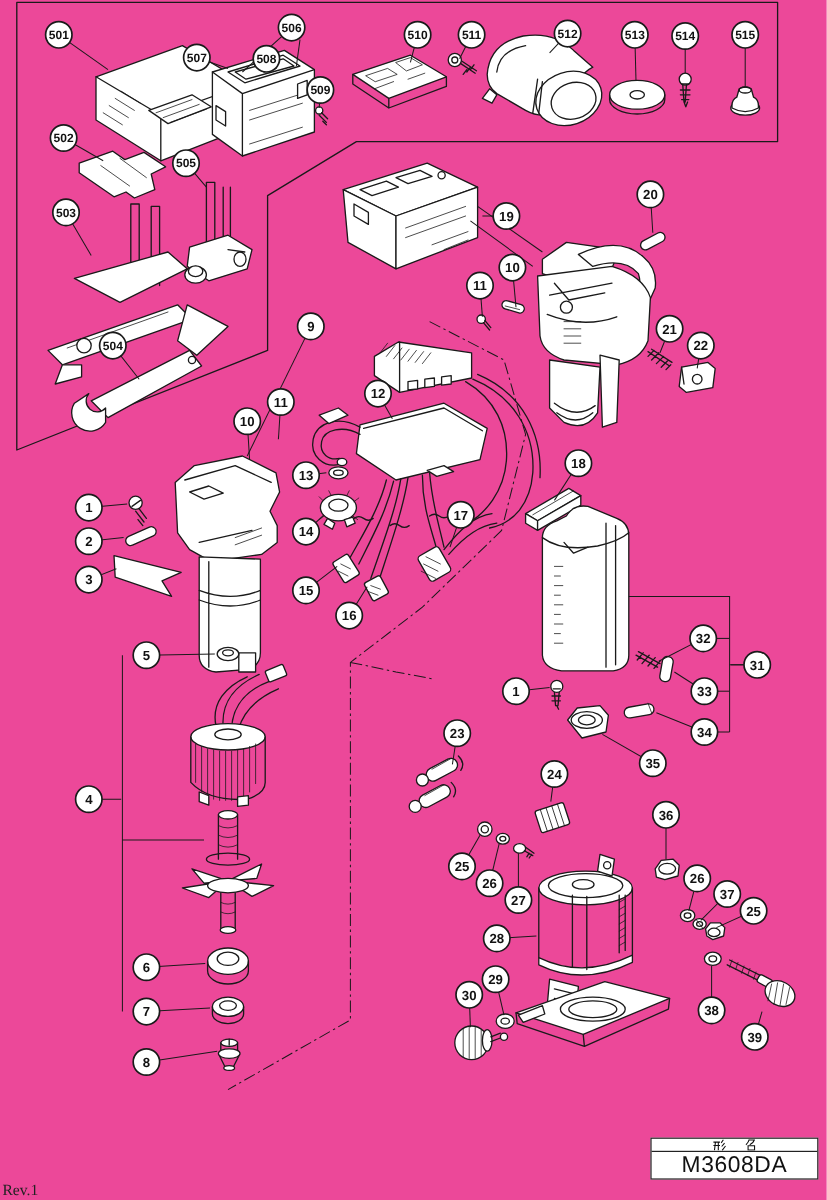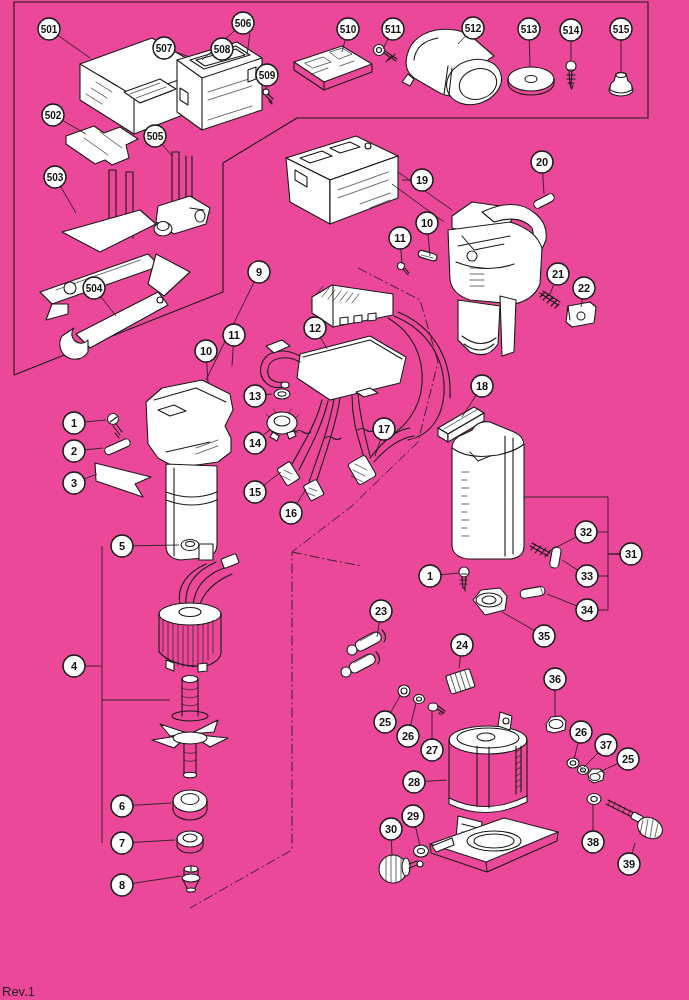--- a/index.html
+++ b/index.html
@@ -13,21 +13,21 @@
   .dd{fill:none;stroke:#1a1a1a;stroke-width:0.85;stroke-dasharray:10 3 2 3;}
   .balloon-circle{fill:#fff;stroke:#1a1a1a;stroke-width:1.4;}
   .balloon-text{font-family:"Liberation Sans",sans-serif;font-weight:bold;fill:#111;
                 text-anchor:middle;}
   .title-block{position:absolute;left:542px;top:948px;width:140px;height:35px;
                border:1.5px solid #222;box-sizing:border-box;background:#fff;}
   .tb-top{height:10px;border-bottom:1px solid #222;display:flex;align-items:center;
           justify-content:center;gap:16px;}
   .tb-model{height:24px;display:flex;align-items:center;justify-content:center;
             font-size:19px;letter-spacing:0.5px;color:#111;}
-  .rev-label{position:absolute;left:2px;top:984px;font-size:13px;color:#222;}
+  .rev-label{position:absolute;left:2px;top:984px;font-size:13px;color:#222;font-family:Liberation Serif, serif;}
   .sr{position:absolute;width:1px;height:1px;overflow:hidden;clip-path:inset(50%);white-space:nowrap;}
 </style>
 </head>
 <body>
 
 <div class="page">
 
 <svg id="diagram" width="689" height="1000" viewBox="0 0 689 1000">
 
   <path class="s" d="M14,2 L648,2 L648,118 L297,118 L223,163 L223,292 L14,375 Z" stroke-width="1.2"></path>
@@ -723,16 +723,28 @@
           <circle cx="593" cy="842" r="11" class="balloon-circle"></circle>
           <text x="593" y="846" class="balloon-text" font-size="11">38</text>
         </g>
         <g>
           <circle cx="629" cy="864" r="11" class="balloon-circle"></circle>
           <text x="629" y="868" class="balloon-text" font-size="11">39</text>
         </g>
       </g>
 </svg>
 
+<div class="title-block">
+  <div class="tb-top">
+    <svg width="11" height="10" viewBox="0 0 11 10">
+      <path d="M0.5,2.8 H6 M0.5,5.6 H6 M2.2,2.8 L1.4,9.5 M4.6,2.8 L4.6,9.5 M8.8,0.8 L7,3.4 M9.8,3.6 L7.4,6.4 M10.6,6 L7.8,9.6" stroke="#111" fill="none" stroke-width="0.9"></path>
+    </svg>
+    <svg width="10" height="10" viewBox="0 0 10 10">
+      <path d="M3.4,0.4 C3,2 2,3.6 0.6,5 M3.2,1 H7.6 C7,2.8 5.6,4.2 3.8,5 M2.4,5.8 H7.8 V9.4 H2.4 Z" stroke="#111" fill="none" stroke-width="0.9"></path>
+    </svg>
+    <span class="sr">形　名</span>
+  </div>
+  <div class="tb-model">M3608DA</div>
+</div>
 
 <div class="rev-label">Rev.1</div>
 
 </div>
 
 </body></html>

